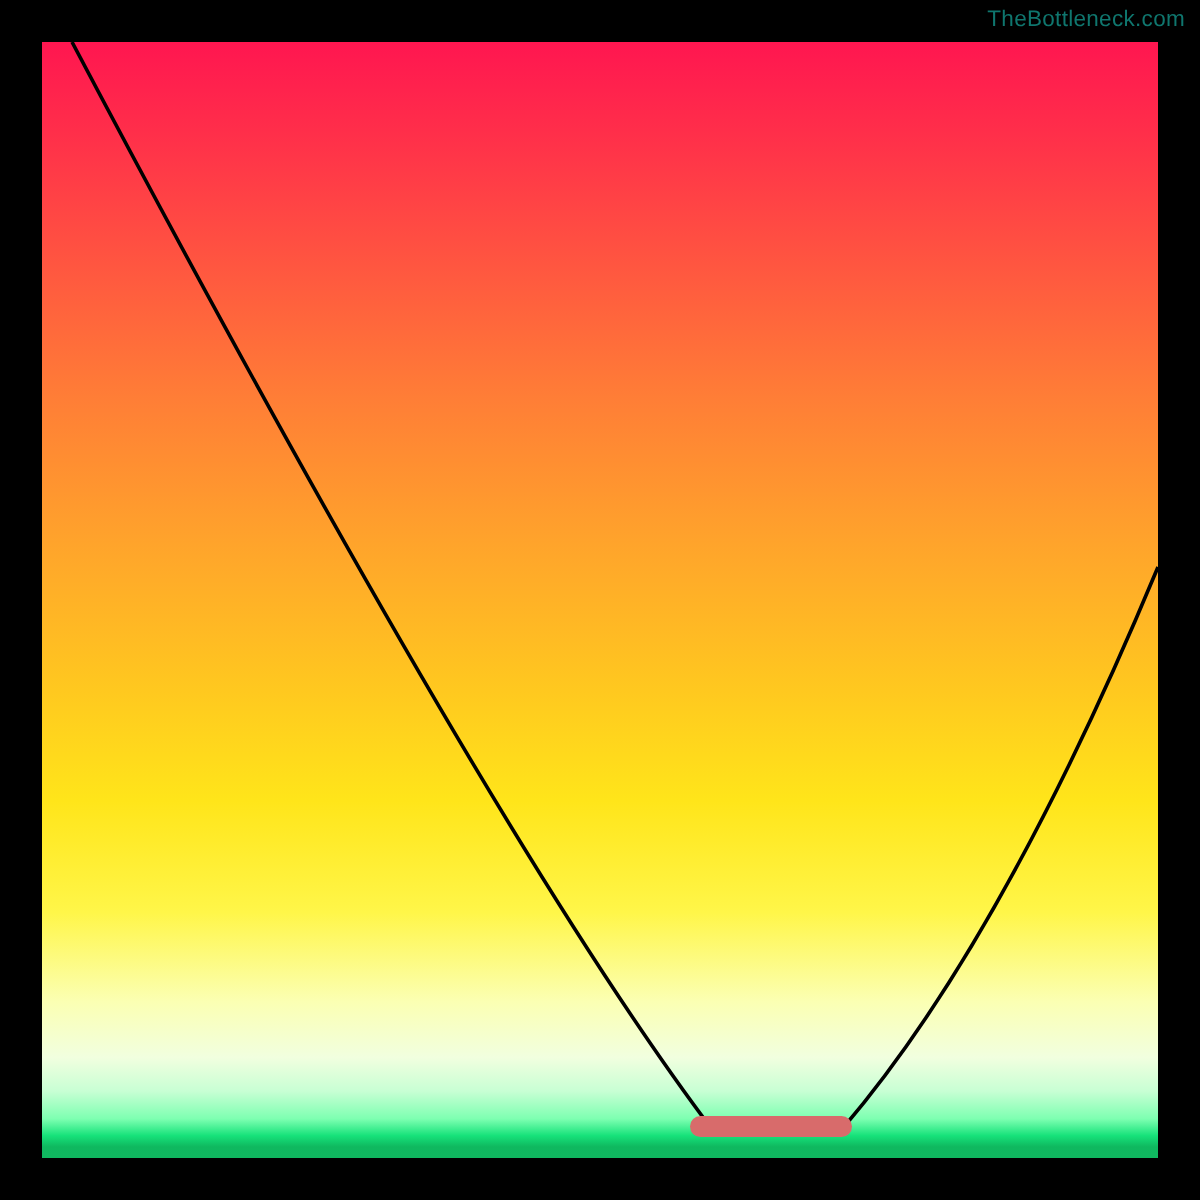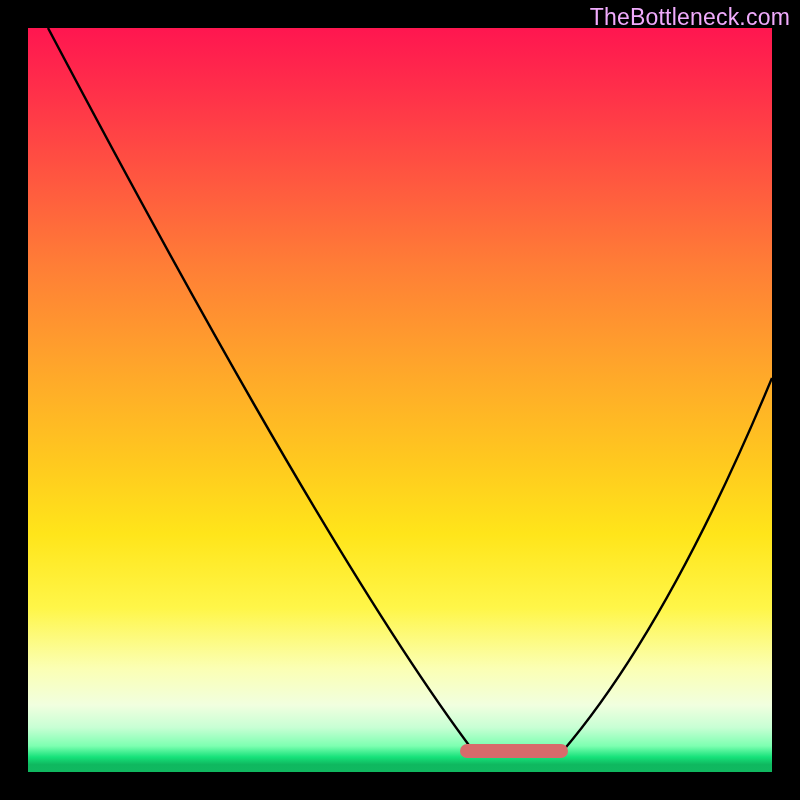--- a/index.html
+++ b/index.html
@@ -14,22 +14,22 @@
   .frame {
     position: relative;
     width: 800px;
     height: 800px;
     background: #000;
   }
   .watermark {
     position: absolute;
     top: 4px;
     right: 10px;
-    color: #f0abfc;
-    font-size: 23px;
+    color: #0f766e;
+    font-size: 15px;
     font-weight: 400;
     letter-spacing: 0.2px;
     z-index: 30;
   }
   .plot-area {
     position: absolute;
     left: 28px;
     top: 28px;
     width: 744px;
     height: 744px;

